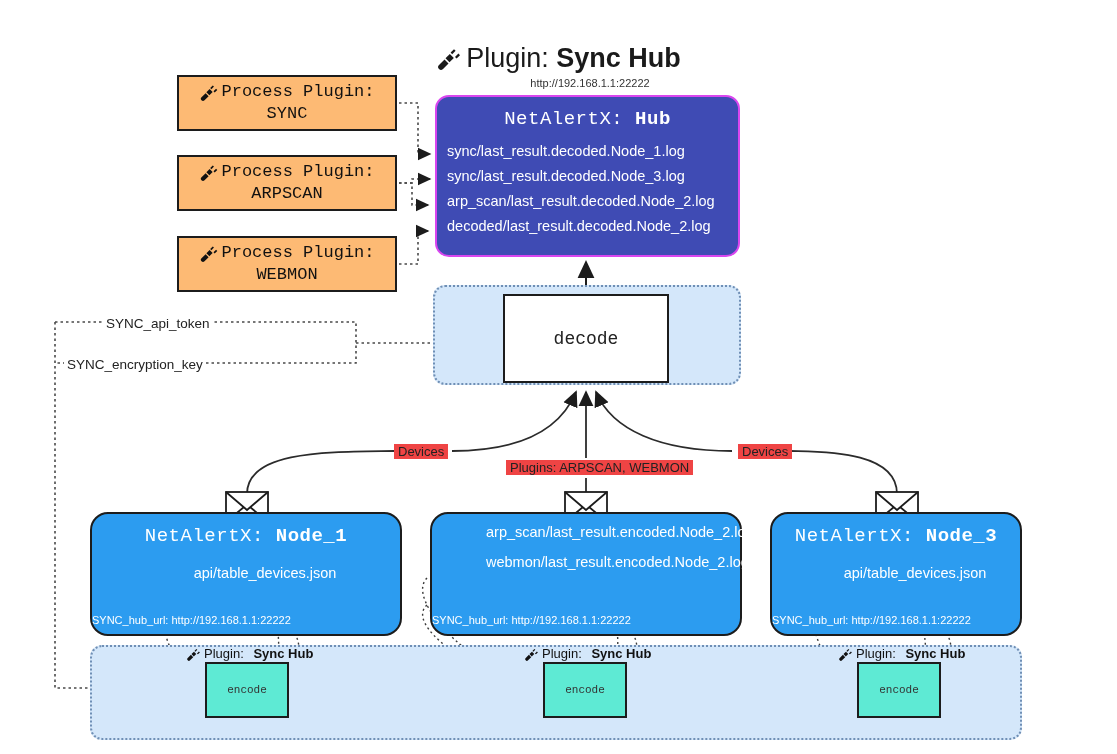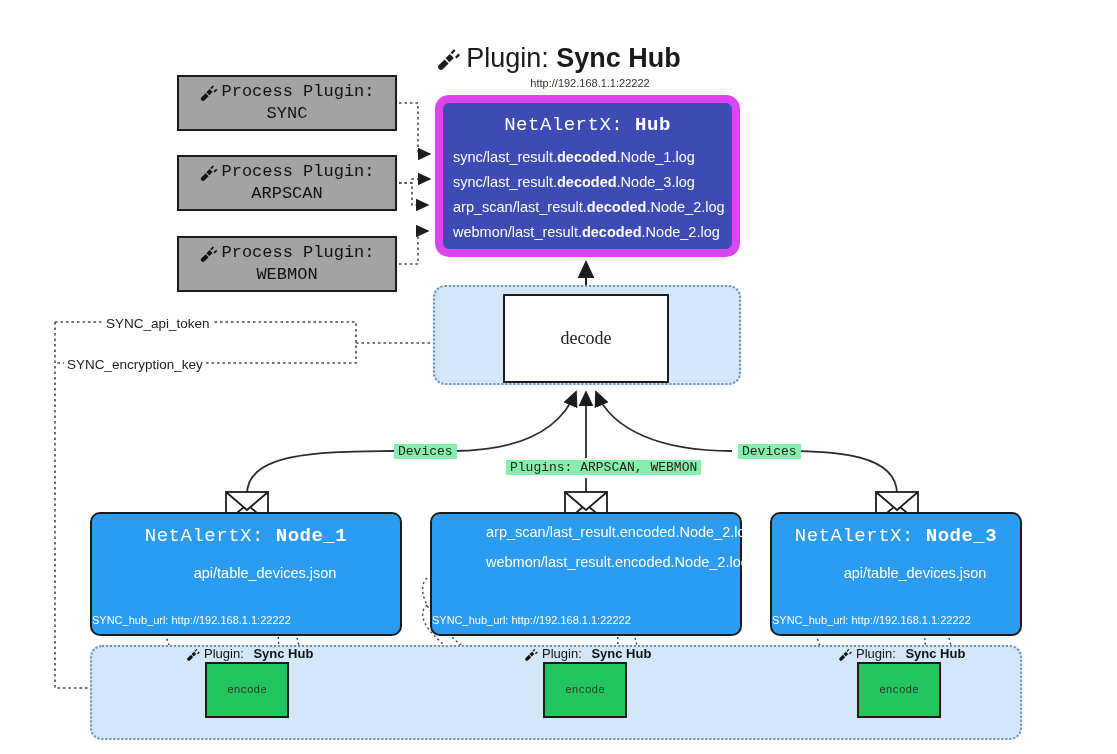--- a/index.html
+++ b/index.html
@@ -14,78 +14,78 @@
          font-size:27px;color:#1a1a1a;white-space:nowrap;margin-top:29px;}
   #title .plug{display:inline-block;vertical-align:-3px;margin-right:4px;}
   #title .bold{font-weight:bold;}
 
   
   #hub-url{position:absolute;left:435px;top:77px;width:310px;text-align:center;
            font-size:11px;color:#333;}
 
   
   #hub{left:435px;top:95px;width:305px;height:162px;background:#3F4BB4;
-       border:8px solid #d946ef;border-radius:14px;color:#ffffff;}
+       border:2px solid #d946ef;border-radius:14px;color:#ffffff;}
   #hub .hub-title{font-family:"Liberation Mono",monospace;font-size:19px;
        text-align:center;margin-top:11px;letter-spacing:.5px;}
   #hub .hub-title b{font-weight:bold;}
   #hub .logs{margin-top:9px;}
   #hub .logline{font-size:14.5px;line-height:25px;padding-left:10px;white-space:nowrap;}
-  #hub .logline b{font-weight:bold;}
-
-  
-  .pbox{width:220px;height:56px;background:#a3a3a3;border:2px solid #1c1c1c;
+  #hub .logline b{font-weight:normal;}
+
+  
+  .pbox{width:220px;height:56px;background:#fdba74;border:2px solid #1c1c1c;
         font-family:"Liberation Mono",monospace;font-size:17px;color:#111;
         display:flex;flex-direction:column;align-items:center;justify-content:center;
         line-height:22px;}
   .pbox .l1{display:flex;align-items:center;gap:2px;}
   .pbox .l1 .plug{display:inline-block;vertical-align:-2px;}
   #pbox-sync{left:177px;top:75px;}
   #pbox-arpscan{left:177px;top:155px;}
   #pbox-webmon{left:177px;top:236px;}
 
   
   #decode-wrap{left:433px;top:285px;width:308px;height:100px;background:#D4E7FA;
        border:2px dotted #6f8fb5;border-radius:12px;}
   #decode-box{left:503px;top:294px;width:166px;height:89px;background:#ffffff;
        border:2px solid #1c1c1c;display:flex;align-items:center;justify-content:center;
-       font-family:Liberation Serif, serif;font-size:18px;color:#222;}
+       font-family:Liberation Mono, monospace;font-size:18px;color:#222;}
 
   
   .tok{position:absolute;font-size:13.5px;color:#222;background:#ffffff;padding:0 3px;white-space:nowrap;}
   #tok-api{left:103px;top:316px;}
   #tok-enc{left:64px;top:357px;}
 
   
-  .elabel{position:absolute;font-size:13px;color:#222;background:#86efac;padding:0 4px;white-space:nowrap;font-family:Liberation Mono, monospace;}
+  .elabel{position:absolute;font-size:13px;color:#222;background:#ef4444;padding:0 4px;white-space:nowrap;}
   #lbl-dev-left{left:394px;top:444px;}
   #lbl-dev-right{left:738px;top:444px;}
   #lbl-plugins{left:506px;top:460px;}
 
   
-  .nodebox{background:#2C9CF0;border:2px solid #1c1c1c;border-radius:10px;color:#ffffff;}
+  .nodebox{background:#2C9CF0;border:2px solid #1c1c1c;border-radius:18px;color:#ffffff;}
   .nodebox .ntitle{font-family:"Liberation Mono",monospace;font-size:19px;text-align:center;
         margin-top:11px;letter-spacing:.5px;}
   .nodebox .ntitle b{font-weight:bold;}
   .nodebox .nline{font-size:14.5px;text-align:center;line-height:24px;padding-left:38px;}
   .nodebox .nurl{position:absolute;left:0;bottom:8px;width:100%;
         font-size:11px;}
   #node1{left:90px;top:512px;width:312px;height:124px;}
   #node2{left:430px;top:512px;width:312px;height:124px;}
   #node3{left:770px;top:512px;width:252px;height:124px;}
   #node1 .nline,#node3 .nline{margin-top:14px;}
   #node2 .nline{margin-top:6px;margin-left:16px;}
 
   
   #bottom-wrap{left:90px;top:645px;width:932px;height:95px;background:#D4E7FA;
        border:2px dotted #6f8fb5;border-radius:12px;}
   .enc-label{position:absolute;font-size:13px;color:#111;white-space:nowrap;
        display:flex;align-items:center;gap:3px;}
   .enc-label b{font-weight:bold;}
-  .encbox{position:absolute;width:80px;height:52px;background:#22c55e;
+  .encbox{position:absolute;width:80px;height:52px;background:#5eead4;
        border:2px solid #1c1c1c;display:flex;align-items:center;justify-content:center;
        font-family:"Liberation Mono",monospace;font-size:11px;color:#333;}
   #enc-label-1{left:186px;top:646px;}
   #enc-box-1{left:205px;top:662px;}
   #enc-label-2{left:524px;top:646px;}
   #enc-box-2{left:543px;top:662px;}
   #enc-label-3{left:838px;top:646px;}
   #enc-box-3{left:857px;top:662px;}
 
   .plug svg{display:block;}
@@ -194,21 +194,21 @@
       <div class="logline">
         <span>sync/last_result.</span><b>decoded</b><span>.Node_1.log</span>
       </div>
       <div class="logline">
         <span>sync/last_result.</span><b>decoded</b><span>.Node_3.log</span>
       </div>
       <div class="logline">
         <span>arp_scan/last_result.</span><b>decoded</b><span>.Node_2.log</span>
       </div>
       <div class="logline">
-        <span>webmon/last_result.</span><b>decoded</b><span>.Node_2.log</span>
+        <span>decoded/last_result.</span><b>decoded</b><span>.Node_2.log</span>
       </div>
     </div>
   </div>
 
   <div class="node pbox" id="pbox-sync">
     <div class="l1">
       <span class="plug">
         <svg width="20" height="18" viewBox="0 0 26 24">
             <g fill="#111">
           <path d="M3,19 l5.5,-5.5 l4,4 L7,23 a2.6,2.6 0 0 1 -4,-4 z"></path>

